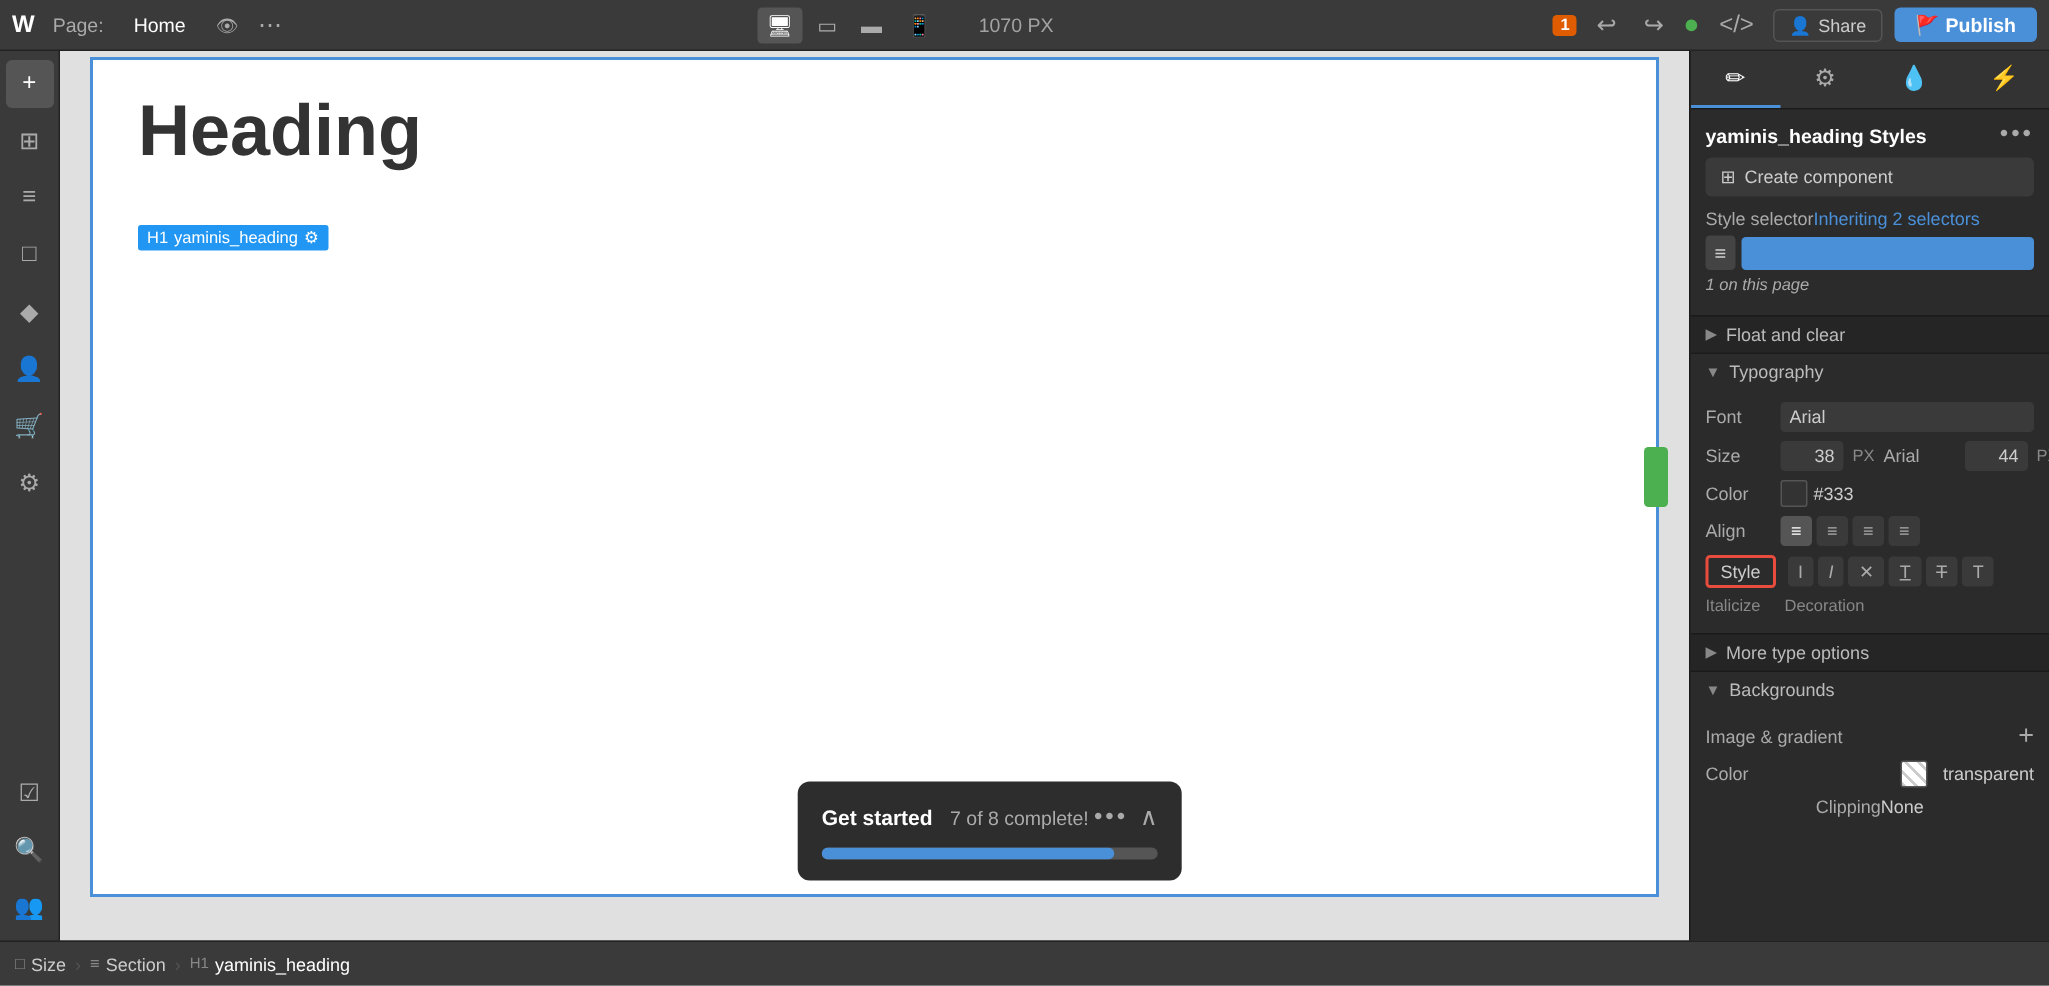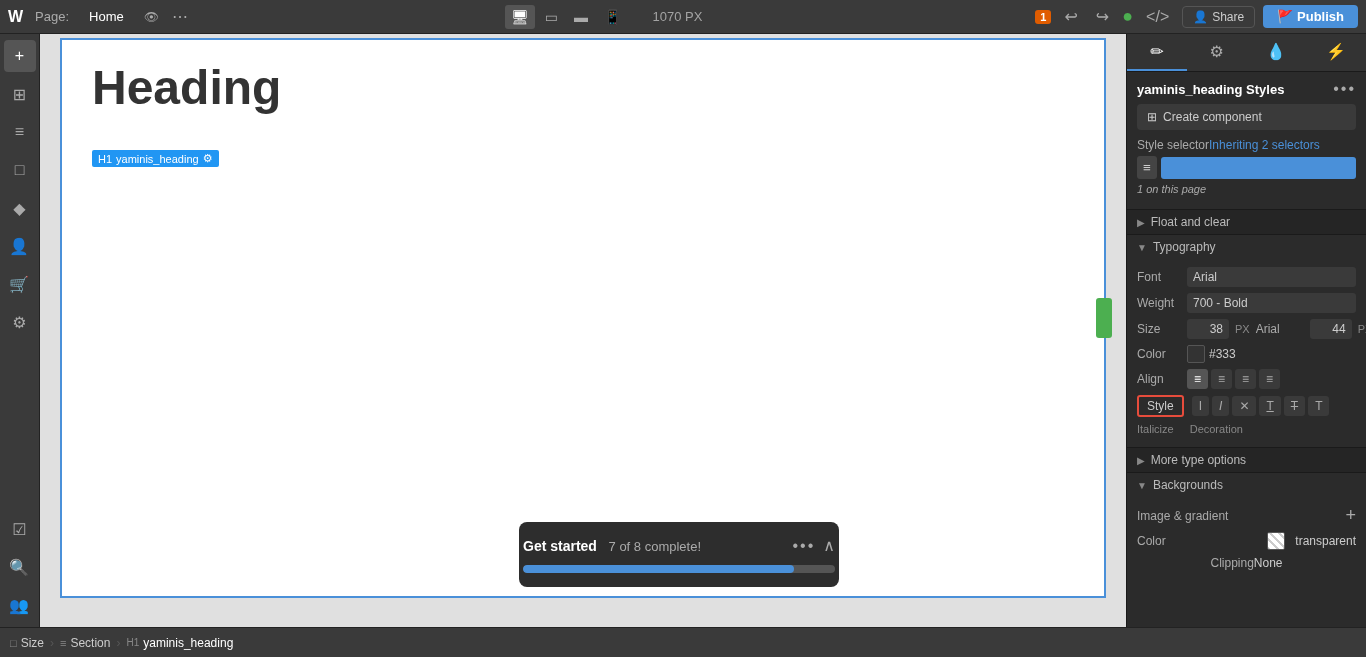--- a/index.html
+++ b/index.html
@@ -72,21 +72,21 @@
     }
     .element-label .gear { font-size: 11px; cursor: pointer; }
     .canvas-right-handle {
       position: absolute; right: -8px; top: 50%; transform: translateY(-50%);
       width: 16px; height: 40px; background: #4caf50; border-radius: 3px; cursor: ew-resize;
     }
 
     
     .get-started-panel {
       position: absolute; bottom: 40px; left: 50%; transform: translateX(-20%);
-      background: #2d2d2d; border-radius: 8px; padding: 14px 4px; width: 320px;
+      background: #2d2d2d; border-radius: 8px; padding: 14px 16px; width: 256px;
       color: #fff;
     }
     .get-started-header { display: flex; align-items: center; justify-content: space-between; margin-bottom: 10px; }
     .get-started-title { font-size: 14px; font-weight: bold; }
     .get-started-count { font-size: 13px; color: #aaa; margin-left: 8px; }
     .get-started-controls { display: flex; align-items: center; gap: 8px; }
     .get-started-dots { color: #aaa; cursor: pointer; font-size: 16px; letter-spacing: 2px; }
     .get-started-close { color: #aaa; cursor: pointer; font-size: 16px; }
     .progress-bar-bg { background: #555; border-radius: 4px; height: 8px; overflow: hidden; }
     .progress-bar-fill { background: #4a90d9; height: 100%; border-radius: 4px; }
@@ -321,26 +321,20 @@
     </div>
     <div class="typography-section">
 
       <div class="typo-row">
         <span class="typo-label">Font</span>
         <select class="typo-select">
           <option>Arial</option>
         </select>
       </div>
 
-      <div class="typo-row">
-        <span class="typo-label">Weight</span>
-        <select class="typo-select">
-          <option>700 - Bold</option>
-        </select>
-      </div>
 
       <div class="typo-row">
         <span class="typo-label">Size</span>
         <input class="typo-num-input" type="text" value="38" style="">
         <span class="typo-unit">PX</span>
         <span class="typo-label">Arial</span>
         <input class="typo-num-input" type="text" value="44" style="margin-left: 4px;">
         <span class="typo-unit">PX</span>
       </div>
 

